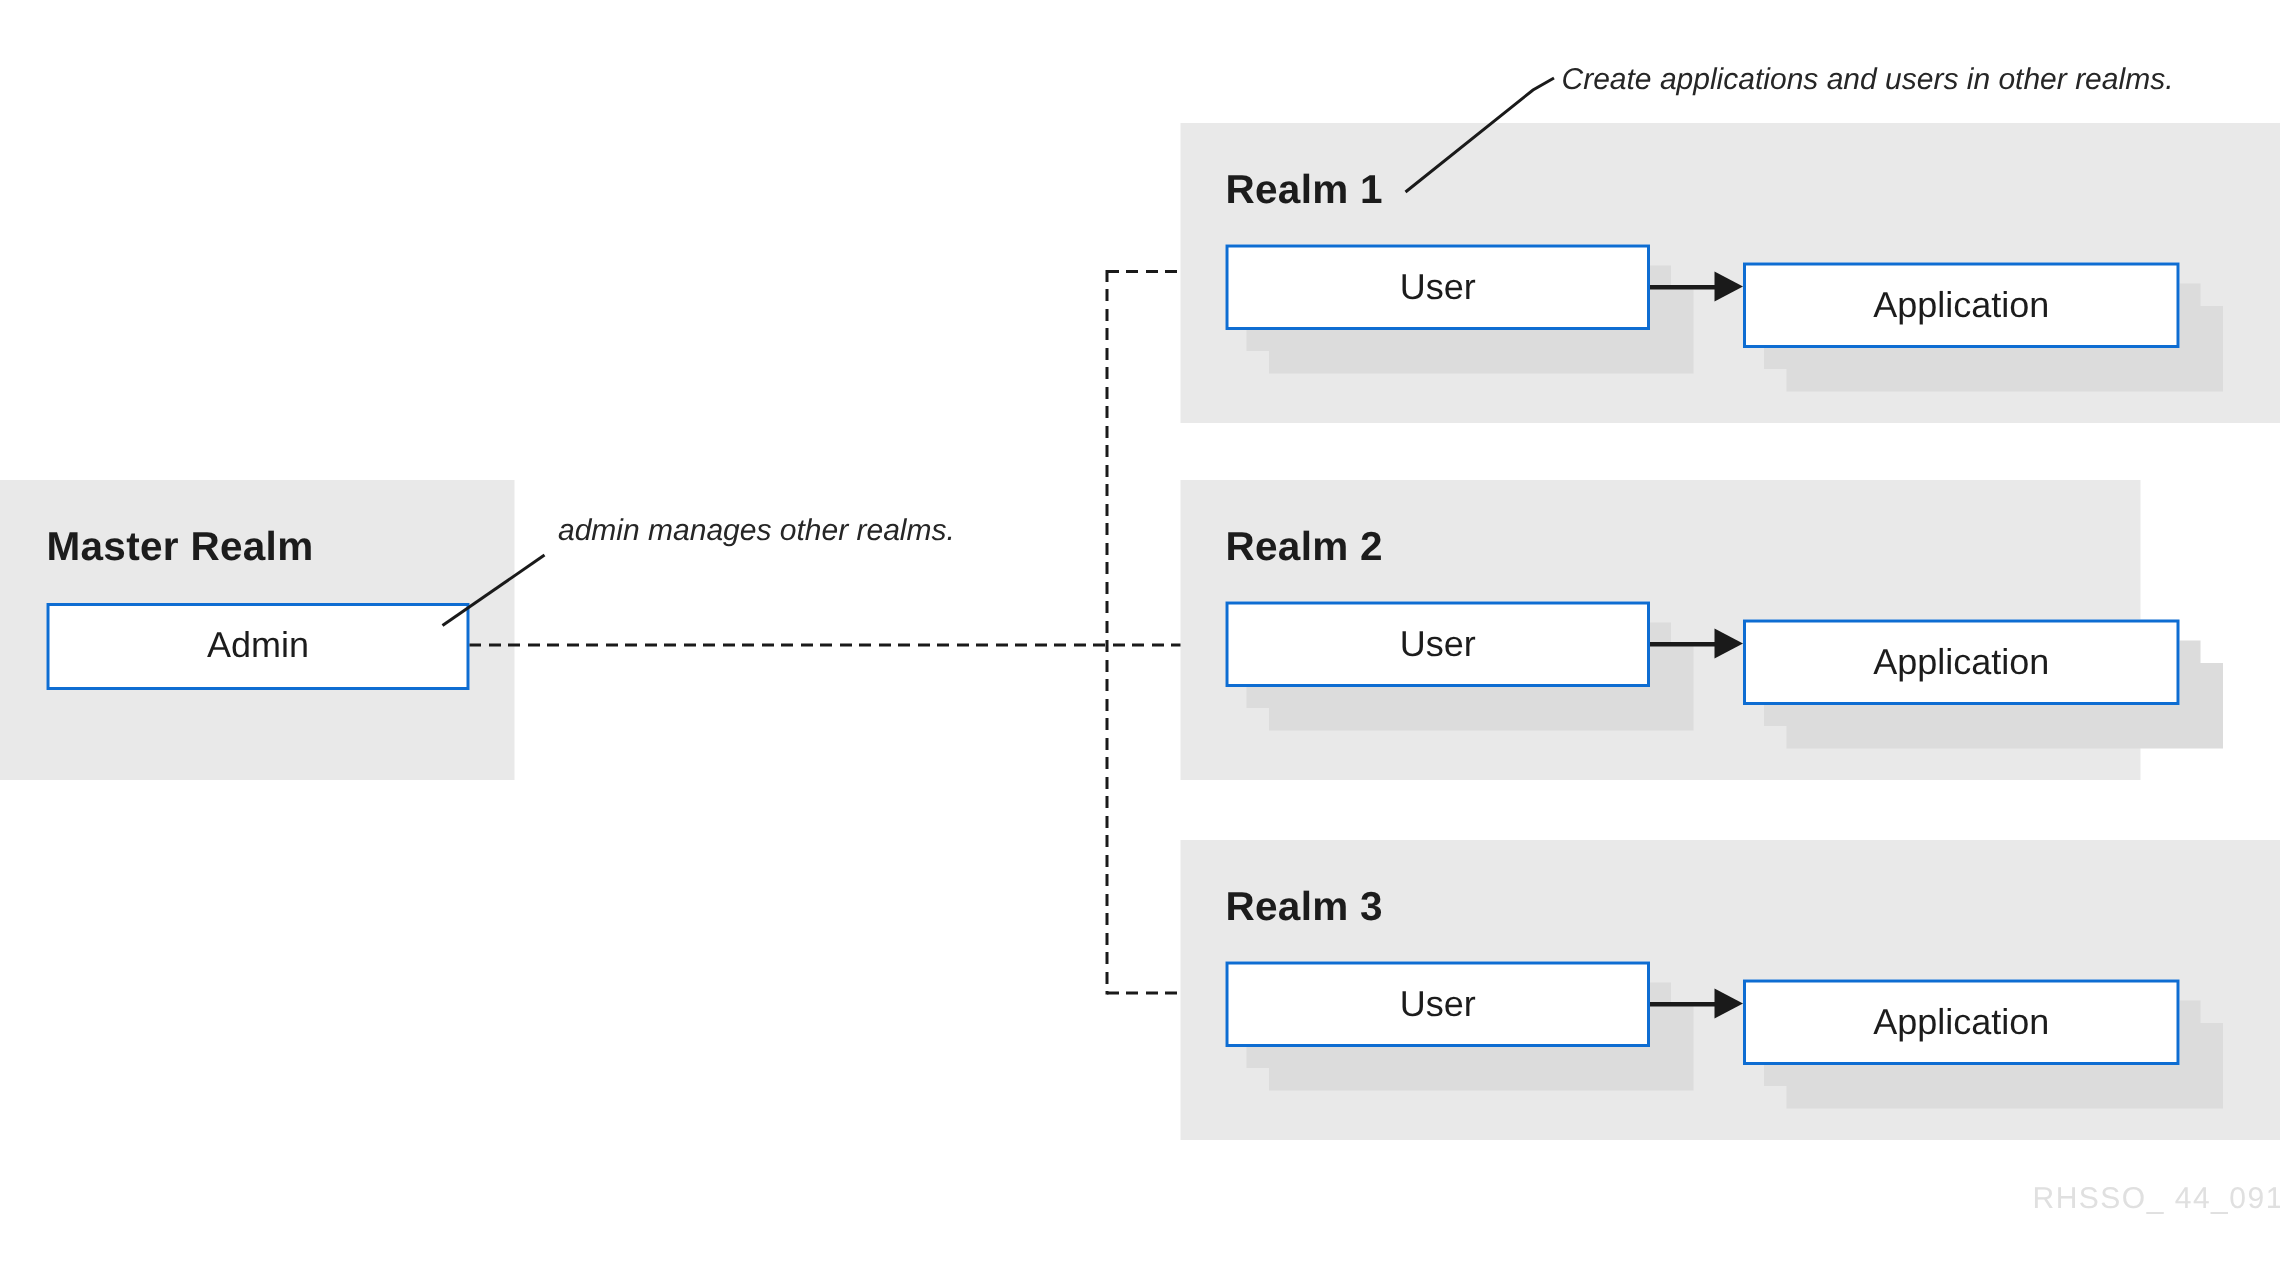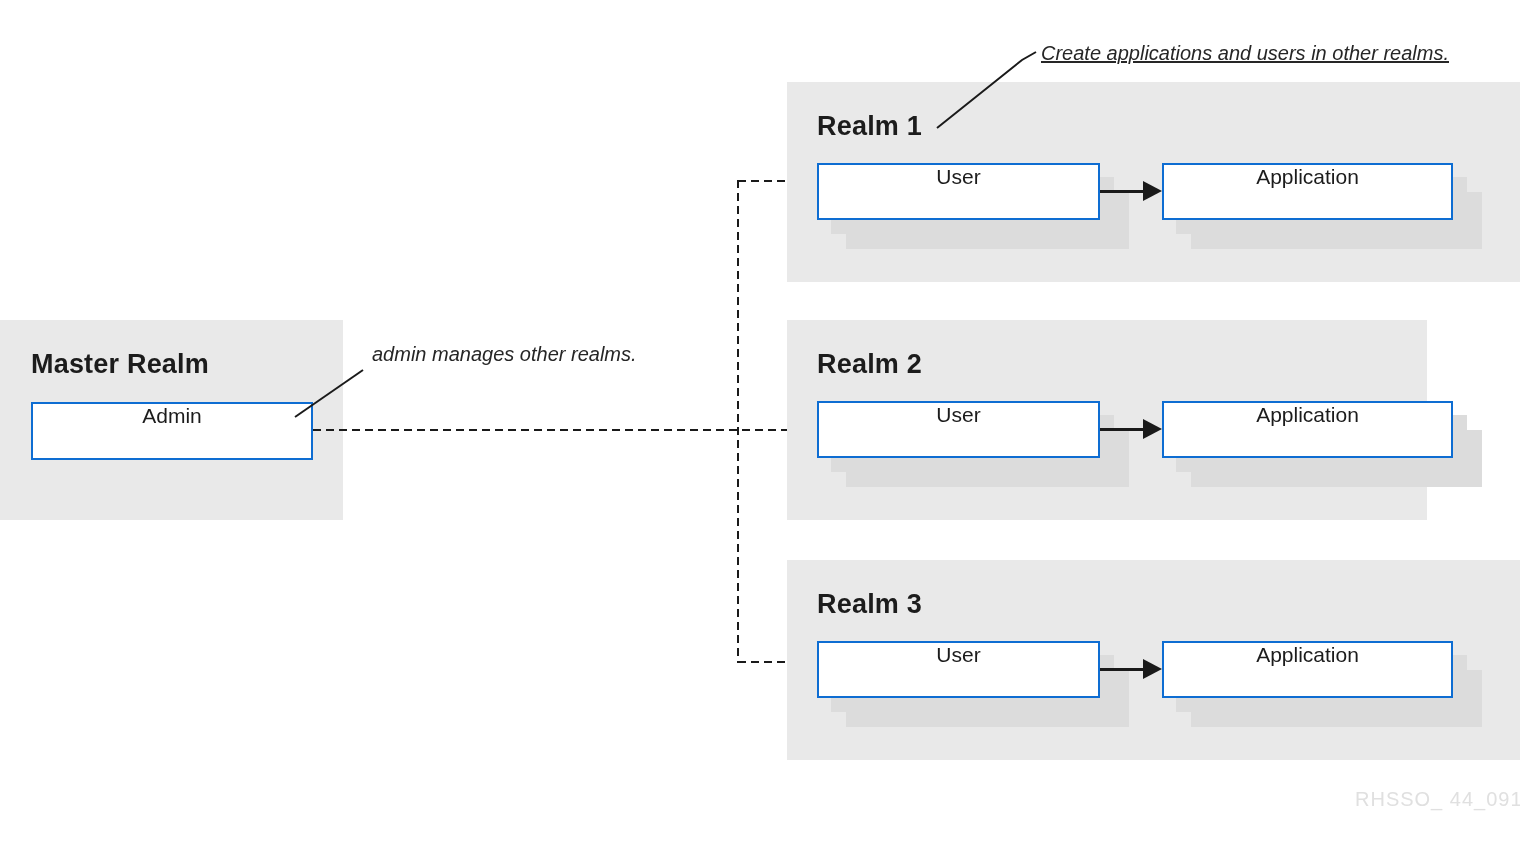--- a/index.html
+++ b/index.html
@@ -24,34 +24,35 @@
     left: 30px; top: 29px;
     font-weight: 700;
     font-size: 27px;
     color: #1c1c1c;
     letter-spacing: 0.2px;
     white-space: nowrap;
   }
   .master-container .rtitle { left: 31px; }
   .stack { position: absolute; }
   .user-stack  { left: 30px;  top: 81px; width: 283px; height: 57px; }
-  .app-stack   { left: 375px; top: 81px; width: 291px; height: 57px; }
+  .app-stack   { left: 375px; top: 93px; width: 291px; height: 57px; }
   .admin-stack { left: 31px;  top: 82px; width: 282px; height: 58px; border-radius: 24px; }
   .sh { position: absolute; width: 100%; height: 100%; background: #dcdcdc; }
   .sh1 { left: 14px; top: 14px; }
   .sh2 { left: 29px; top: 29px; }
   .bx {
     position: absolute;
     left: 0; top: 0; right: 0; bottom: 0;
     background: #ffffff;
     border: 2px solid #0e6dd2;
     box-sizing: border-box;
     display: flex;
+    align-items: center;
     justify-content: center;
-    font-size: 21px;
+    font-size: 24px;
     color: #1c1c1c;
   }
   .arrow {
     position: absolute;
     left: 313px; top: 108px;
     width: 44px; height: 3px;
     background: #1a1a1a;
   }
   .arrow::after {
     content: "";
@@ -77,21 +78,21 @@
   .dash-bottom { left: 738px; top: 661px; width: 49px; }
   .dash-vert   { left: 737px; top: 180px; height: 483px; }
   .note {
     position: absolute;
     font-style: italic;
     font-size: 20px;
     line-height: 26px;
     color: #262626;
     white-space: nowrap;
   }
-  .note-create { left: 1041px; top: 40px; text-decoration: underline; }
+  .note-create { left: 1041px; top: 40px; }
   .note-master { left: 372px;  top: 341px; }
   .overlay {
     position: absolute;
     left: 0; top: 0;
     pointer-events: none;
   }
   .watermark {
     position: absolute;
     left: 1355px; top: 788px;
     font-size: 20px;

